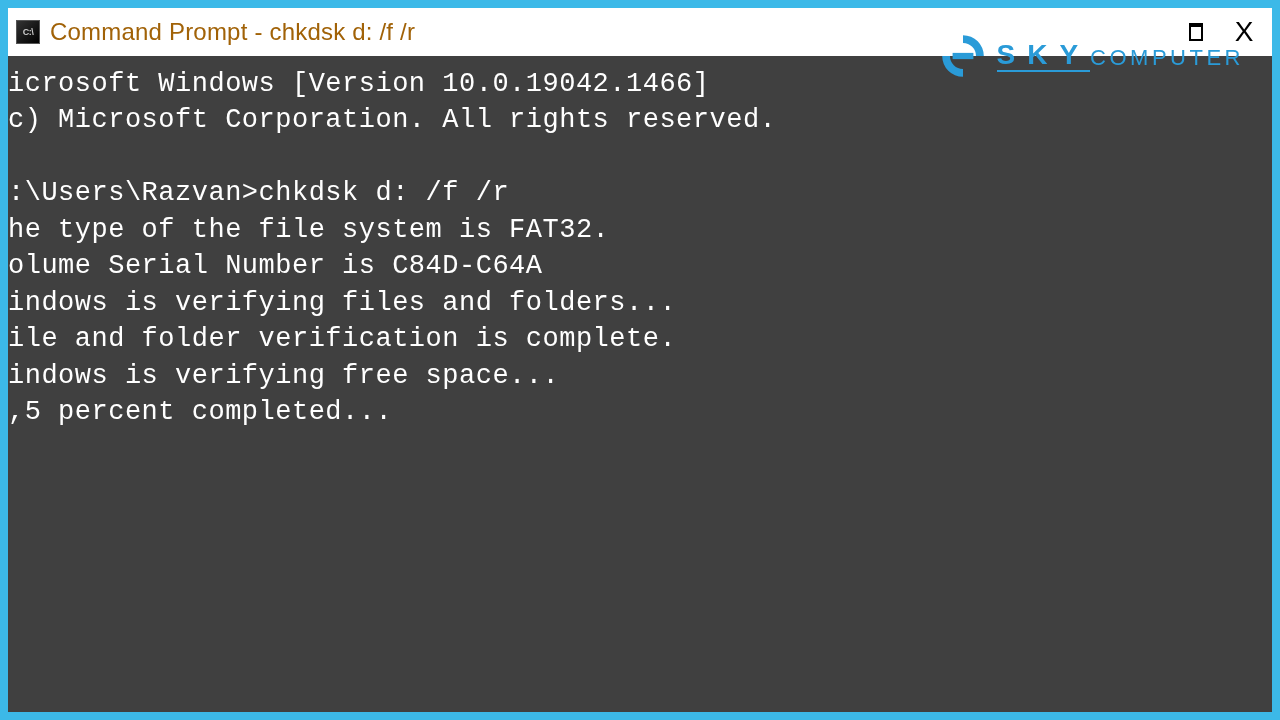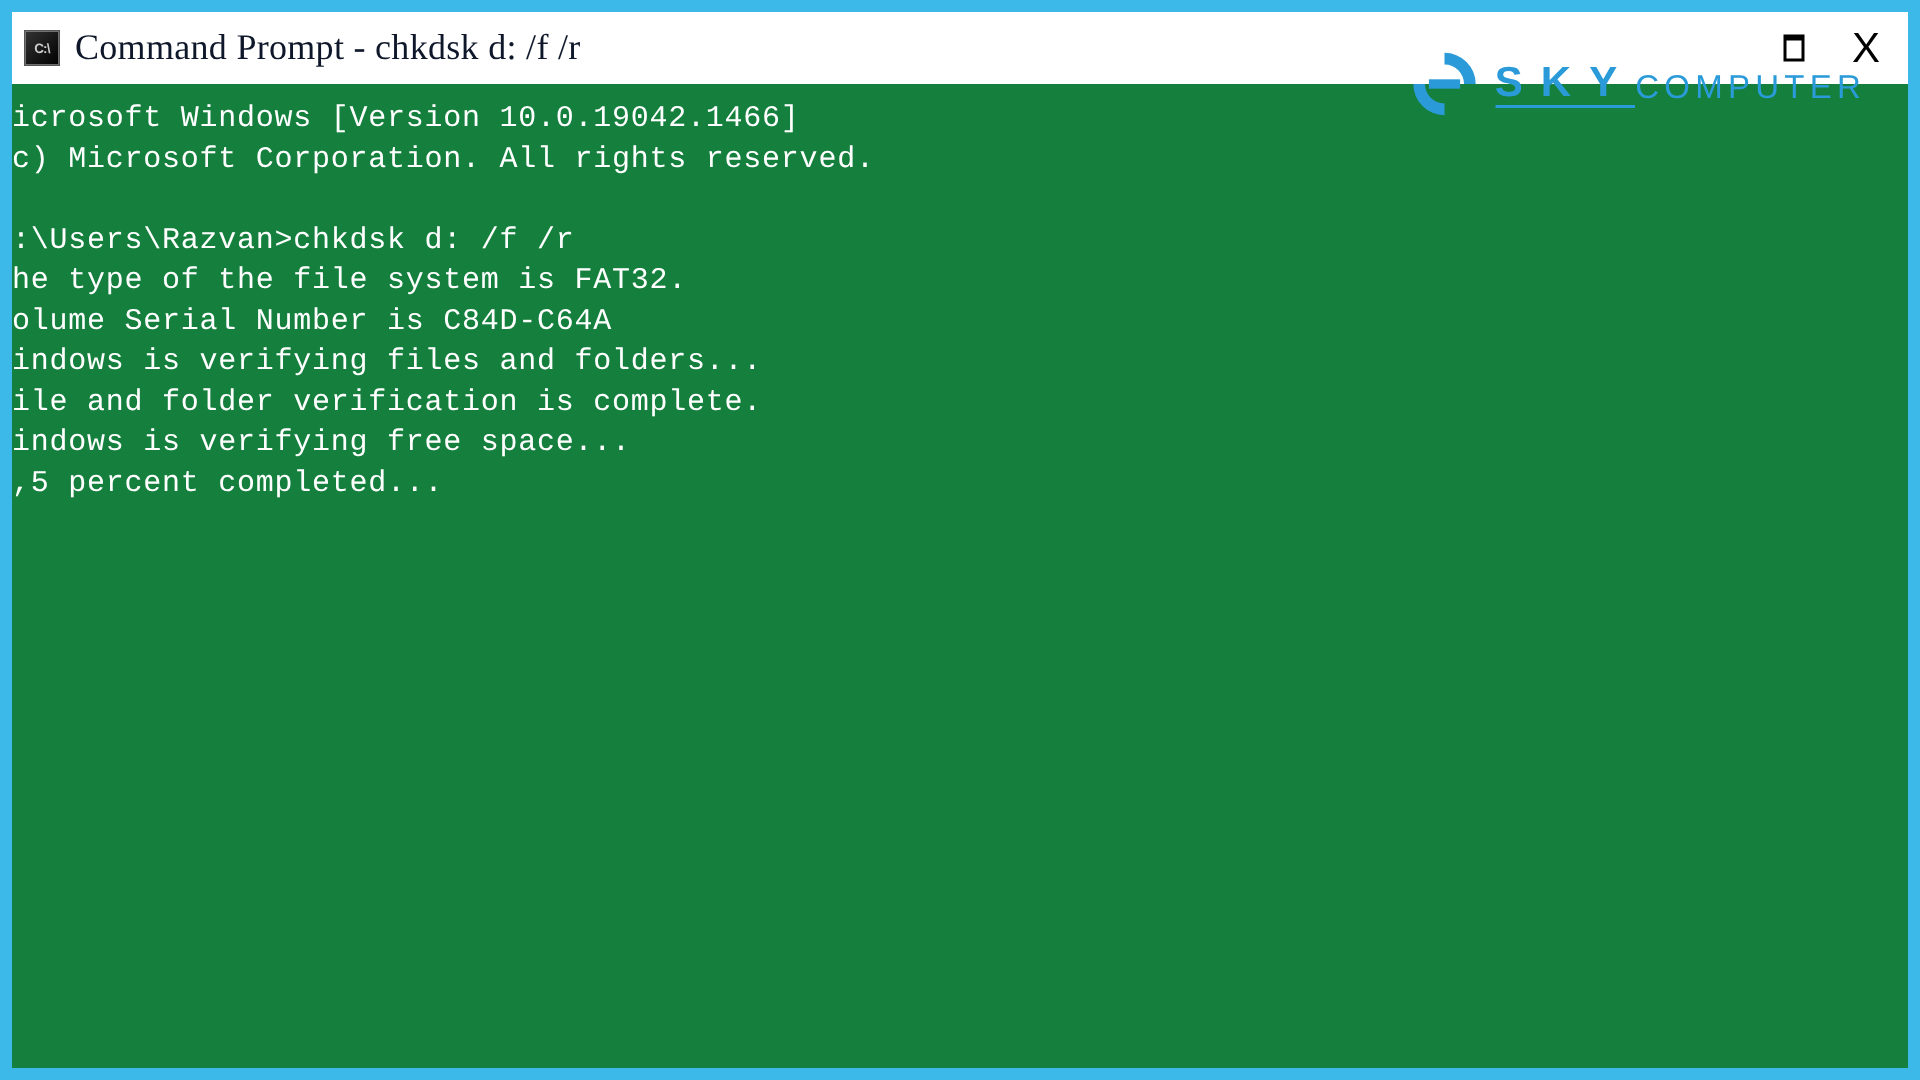--- a/index.html
+++ b/index.html
@@ -36,23 +36,23 @@
       align-items: center;
       justify-content: center;
       color: #ccc;
       font-size: 9px;
       font-weight: bold;
       margin-right: 10px;
       font-family: sans-serif;
       letter-spacing: -0.5px;
     }
     .title-text {
-      color: #0f172a;
+      color: #a16207;
       font-size: 24px;
-      font-family: Liberation Serif, serif;
+      font-family: Liberation Sans, sans-serif;
       flex: 1;
       letter-spacing: 0.2px;
     }
     .win-controls {
       display: flex;
       align-items: center;
       height: 100%;
     }
     .win-btn {
       width: 48px;
@@ -71,24 +71,24 @@
     }
     .maximize-glyph {
       width: 14px;
       height: 18px;
       border: 2px solid #000;
       border-top-width: 4px;
       display: inline-block;
     }
     .terminal-area {
       flex: 1;
-      background: #15803d;
+      background: #404040;
       color: #fff;
       padding: 10px 0 0 0;
-      font-size: 20px;
+      font-size: 27px;
       line-height: 1.35;
       font-family: "Consolas", "Courier New", monospace;
       overflow: hidden;
       white-space: pre;
       letter-spacing: 0.5px;
     }
     .logo-overlay {
       position: absolute;
       top: 22px;
       right: 28px;

